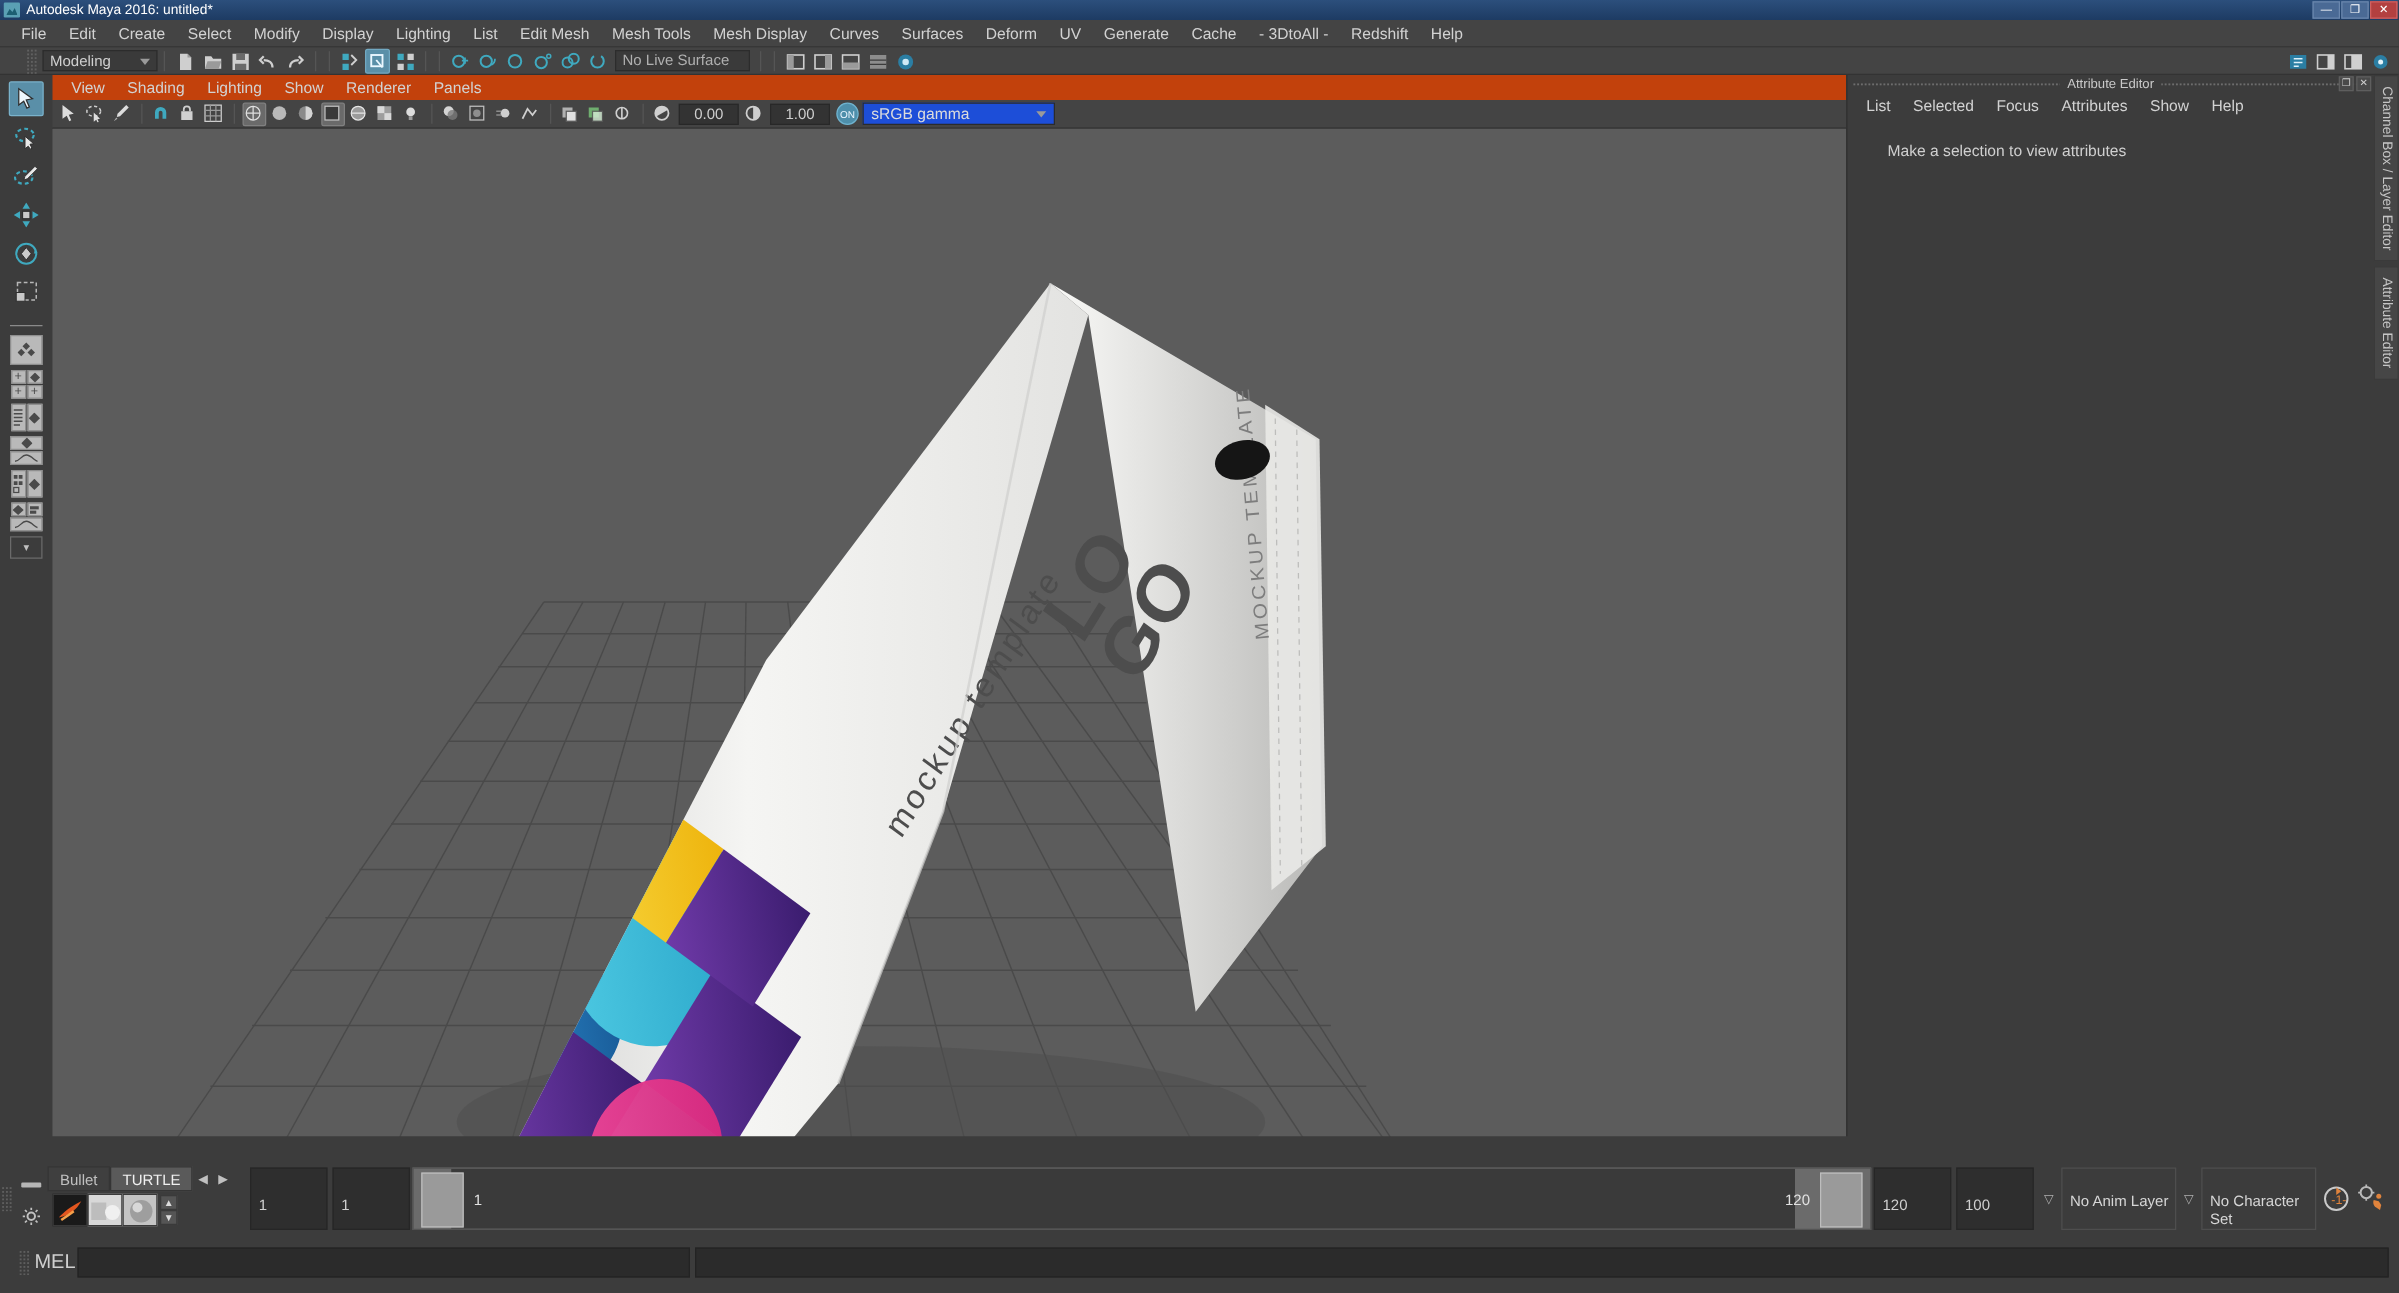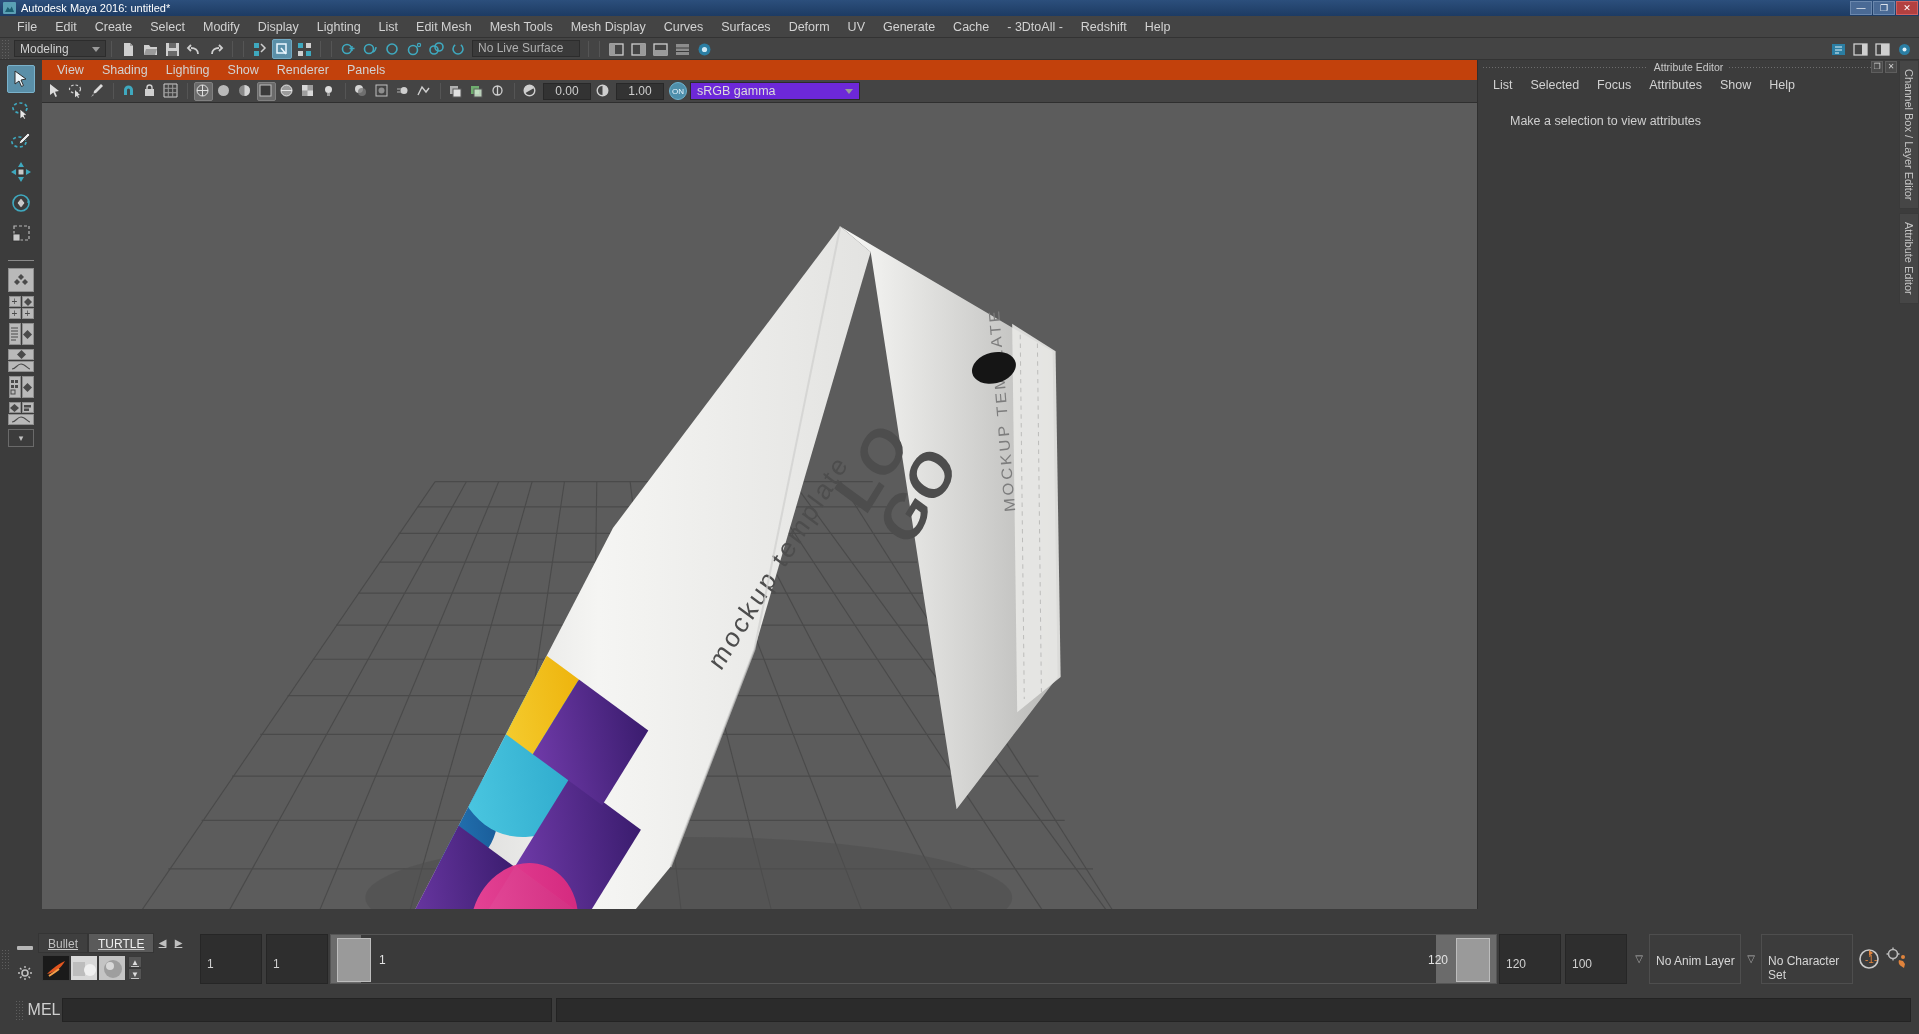--- a/index.html
+++ b/index.html
@@ -25,21 +25,21 @@
      text-align:center;font-size:9px;color:#fff;line-height:1;}
 
   
   #menubar { height:22px; background:#444444; display:flex; align-items:center;
      padding-left:8px; border-bottom:1px solid #333; }
   .menu-item { font-size:12.5px; color:#d2d2d2; padding:0 9px; line-height:22px;
      white-space:nowrap; cursor:default; }
 
   
   #statusbar { height:22px; background:#444444; display:flex; align-items:center;
-     border-bottom:1px solid #333; }
+     border-bottom:1px solid #333;padding-left:20px; }
   .grip { width:9px; height:20px; flex:0 0 auto;
      background-image:radial-gradient(#6d6d6d 40%, transparent 42%);
      background-size:3px 3px; opacity:.7; margin:0 2px 0 1px;}
   .sep { width:1px; height:16px; background:#555; margin:0 5px; flex:0 0 auto;}
   #mode-select { width:92px; height:17px; background:#3a3a3a; border:1px solid #2c2c2c;
      color:#d0d0d0; font-size:12px; display:flex; align-items:center; padding-left:5px;
      position:relative; margin-left:2px; }
   #mode-select .arrow{position:absolute;right:5px;top:6px;border-left:4px solid transparent;
      border-right:4px solid transparent;border-top:5px solid #9a9a9a;}
   .tbtn { width:20px; height:20px; margin:0 1px; position:relative; flex:0 0 auto;
@@ -75,21 +75,21 @@
   #viewtoolbar { height:23px; background:#444444; display:flex; align-items:center;
      padding-left:3px; border-bottom:1px solid #2f2f2f; }
   .vbtn { width:19px; height:19px; margin:0 1px; border:1px solid transparent;
      border-radius:2px; position:relative; flex:0 0 auto;}
   .vbtn.on{ background:#6a6a6a; border-color:#808080;}
   .numfld { width:48px; height:17px; background:#333333; border:1px solid #282828;
      color:#cfcfcf; font-size:12px; line-height:15px; text-align:center; margin:0 2px;}
   .onbadge{ width:18px;height:18px;border-radius:50%;background:#4e8fab;
      border:1px solid #6fb3cf;color:#eaf6ff;font-size:8px;display:flex;
      align-items:center;justify-content:center;margin:0 3px;}
-  #gamma { width:170px; height:18px; background:#6d28d9; border:1px solid #2b2b2b;
+  #gamma { width:154px; height:18px; background:#1d4ed8; border:1px solid #2b2b2b;
      display:flex; align-items:center; padding-left:6px; font-size:12.5px;
      color:#dcdcdc; position:relative; }
   #gamma .arrow{position:absolute;right:6px;top:6px;border-left:4px solid transparent;
      border-right:4px solid transparent;border-top:5px solid #9a9a9a;}
 
   
   #viewport{ position:absolute; left:0; right:0; top:43px; bottom:0;
      background:#5c5c5c; overflow:hidden; }
   #vp-label{ position:absolute; left:0; right:0; bottom:3px; text-align:center;
      font-size:12px; color:#1c1c1c; font-weight:bold; }
@@ -948,21 +948,21 @@
 
     <div style="display:flex;flex-direction:column;align-items:center;width:26px;">
       <div style="width:16px;height:4px;background:#b6b6b6;border-radius:1px;margin-top:8px"></div>
       <svg width="14" height="14" viewBox="0 0 14 14" style="margin-top:16px">
         <circle cx="7" cy="7" r="3" fill="none" stroke="#c0c0c0" stroke-width="1.6"></circle>
         <path d="M7 0v2M7 12v2M0 7h2M12 7h2M2 2l1.5 1.5M10.5 10.5L12 12M12 2l-1.5 1.5M3.5 10.5L2 12" stroke="#c0c0c0" stroke-width="1.4"></path>
         </svg>
     </div>
 
     <div id="shelf-mini">
-      <div style="display:flex;flex-direction:column;text-decoration:underline;">
+      <div style="display:flex;flex-direction:column;">
         <div id="shelf-tabs">
           <div class="shtab">Bullet</div>
           <div class="shtab active">TURTLE</div>
           <div style="width:16px;text-align:center;color:#c0c0c0;font-size:10px">◀</div>
           <div style="width:16px;text-align:center;color:#c0c0c0;font-size:10px">▶</div>
         </div>
         <div style="display:flex;align-items:center;margin-top:2px;margin-left:4px">
           <div style="width:28px;height:26px;background:#1a1a1a;border:1px solid #3a3a3a;position:relative;overflow:hidden">
             <svg width="28" height="26" viewBox="0 0 28 26">
                 <path d="M4 18c4-4 8-8 18-13-4 7-9 11-18 13z" fill="#e2561f"></path>

